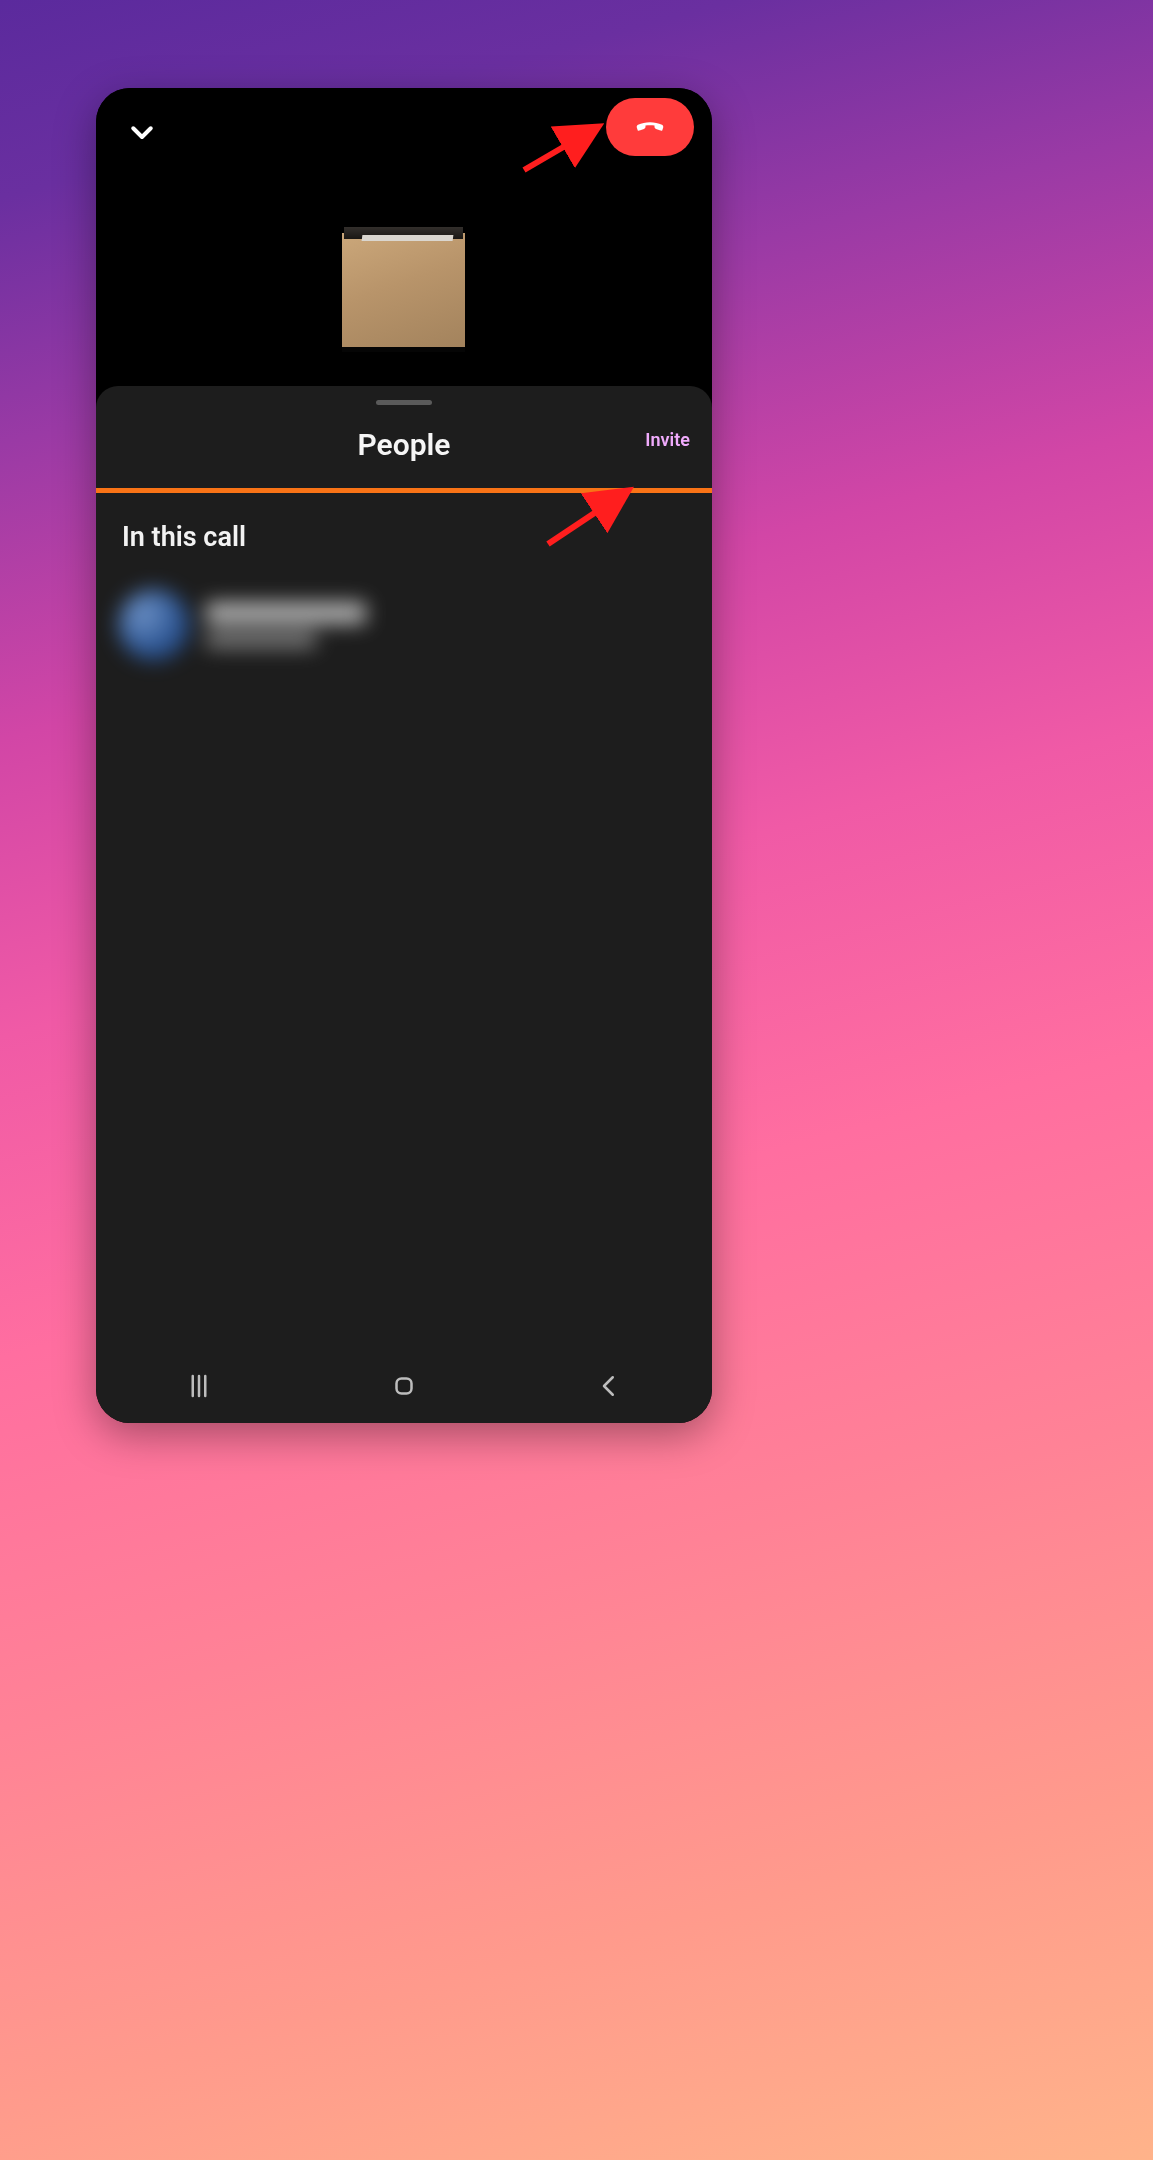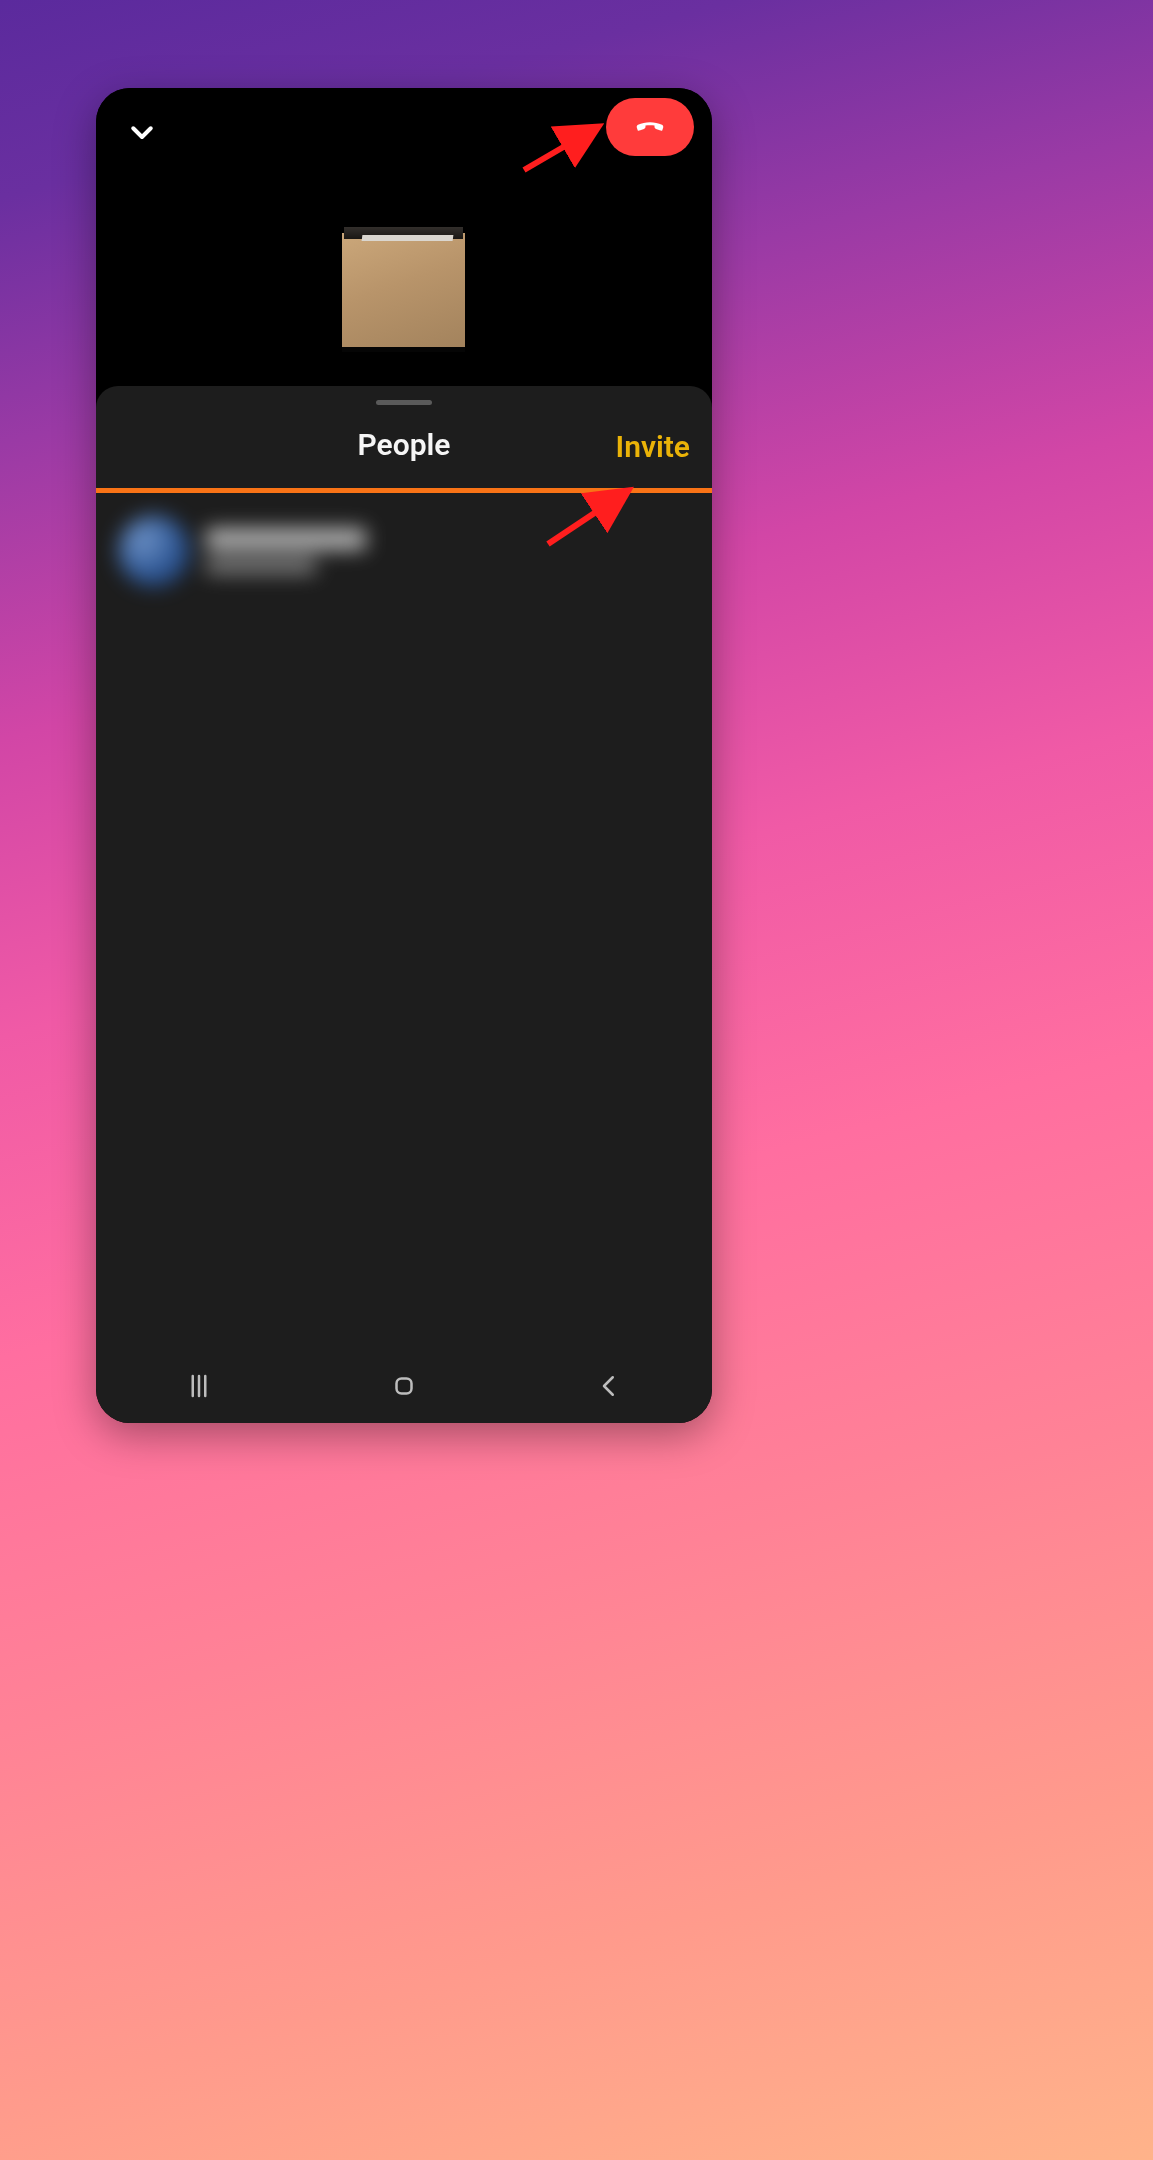--- a/index.html
+++ b/index.html
@@ -130,23 +130,23 @@
   }
   .sheet-title {
     font-size: 30px;
     font-weight: 600;
     color: #f5f5f5;
   }
   .invite-link {
     position: absolute;
     right: 22px;
     top: 2px;
-    font-size: 30px;
+    font-size: 18px;
     font-weight: 600;
-    color: #eab308;
+    color: #f0abfc;
     cursor: pointer;
   }
 
   .section-label {
     padding: 28px 26px 14px;
     font-size: 27px;
     font-weight: 600;
     color: #f2f2f2;
   }
 
@@ -225,20 +225,21 @@
 
   <div class="panel-sheet">
 
     <div class="grabber"></div>
 
     <div class="sheet-header">
       <div class="sheet-title">People</div>
       <div class="invite-link">Invite</div>
     </div>
 
+    <div class="section-label">In this call</div>
 
     <div class="participant-row">
       <div class="avatar"></div>
       <div class="pname-block">
         <div class="pn-line1"></div>
         <div class="pn-line2"></div>
       </div>
     </div>
 
     <div class="nav-bar">

